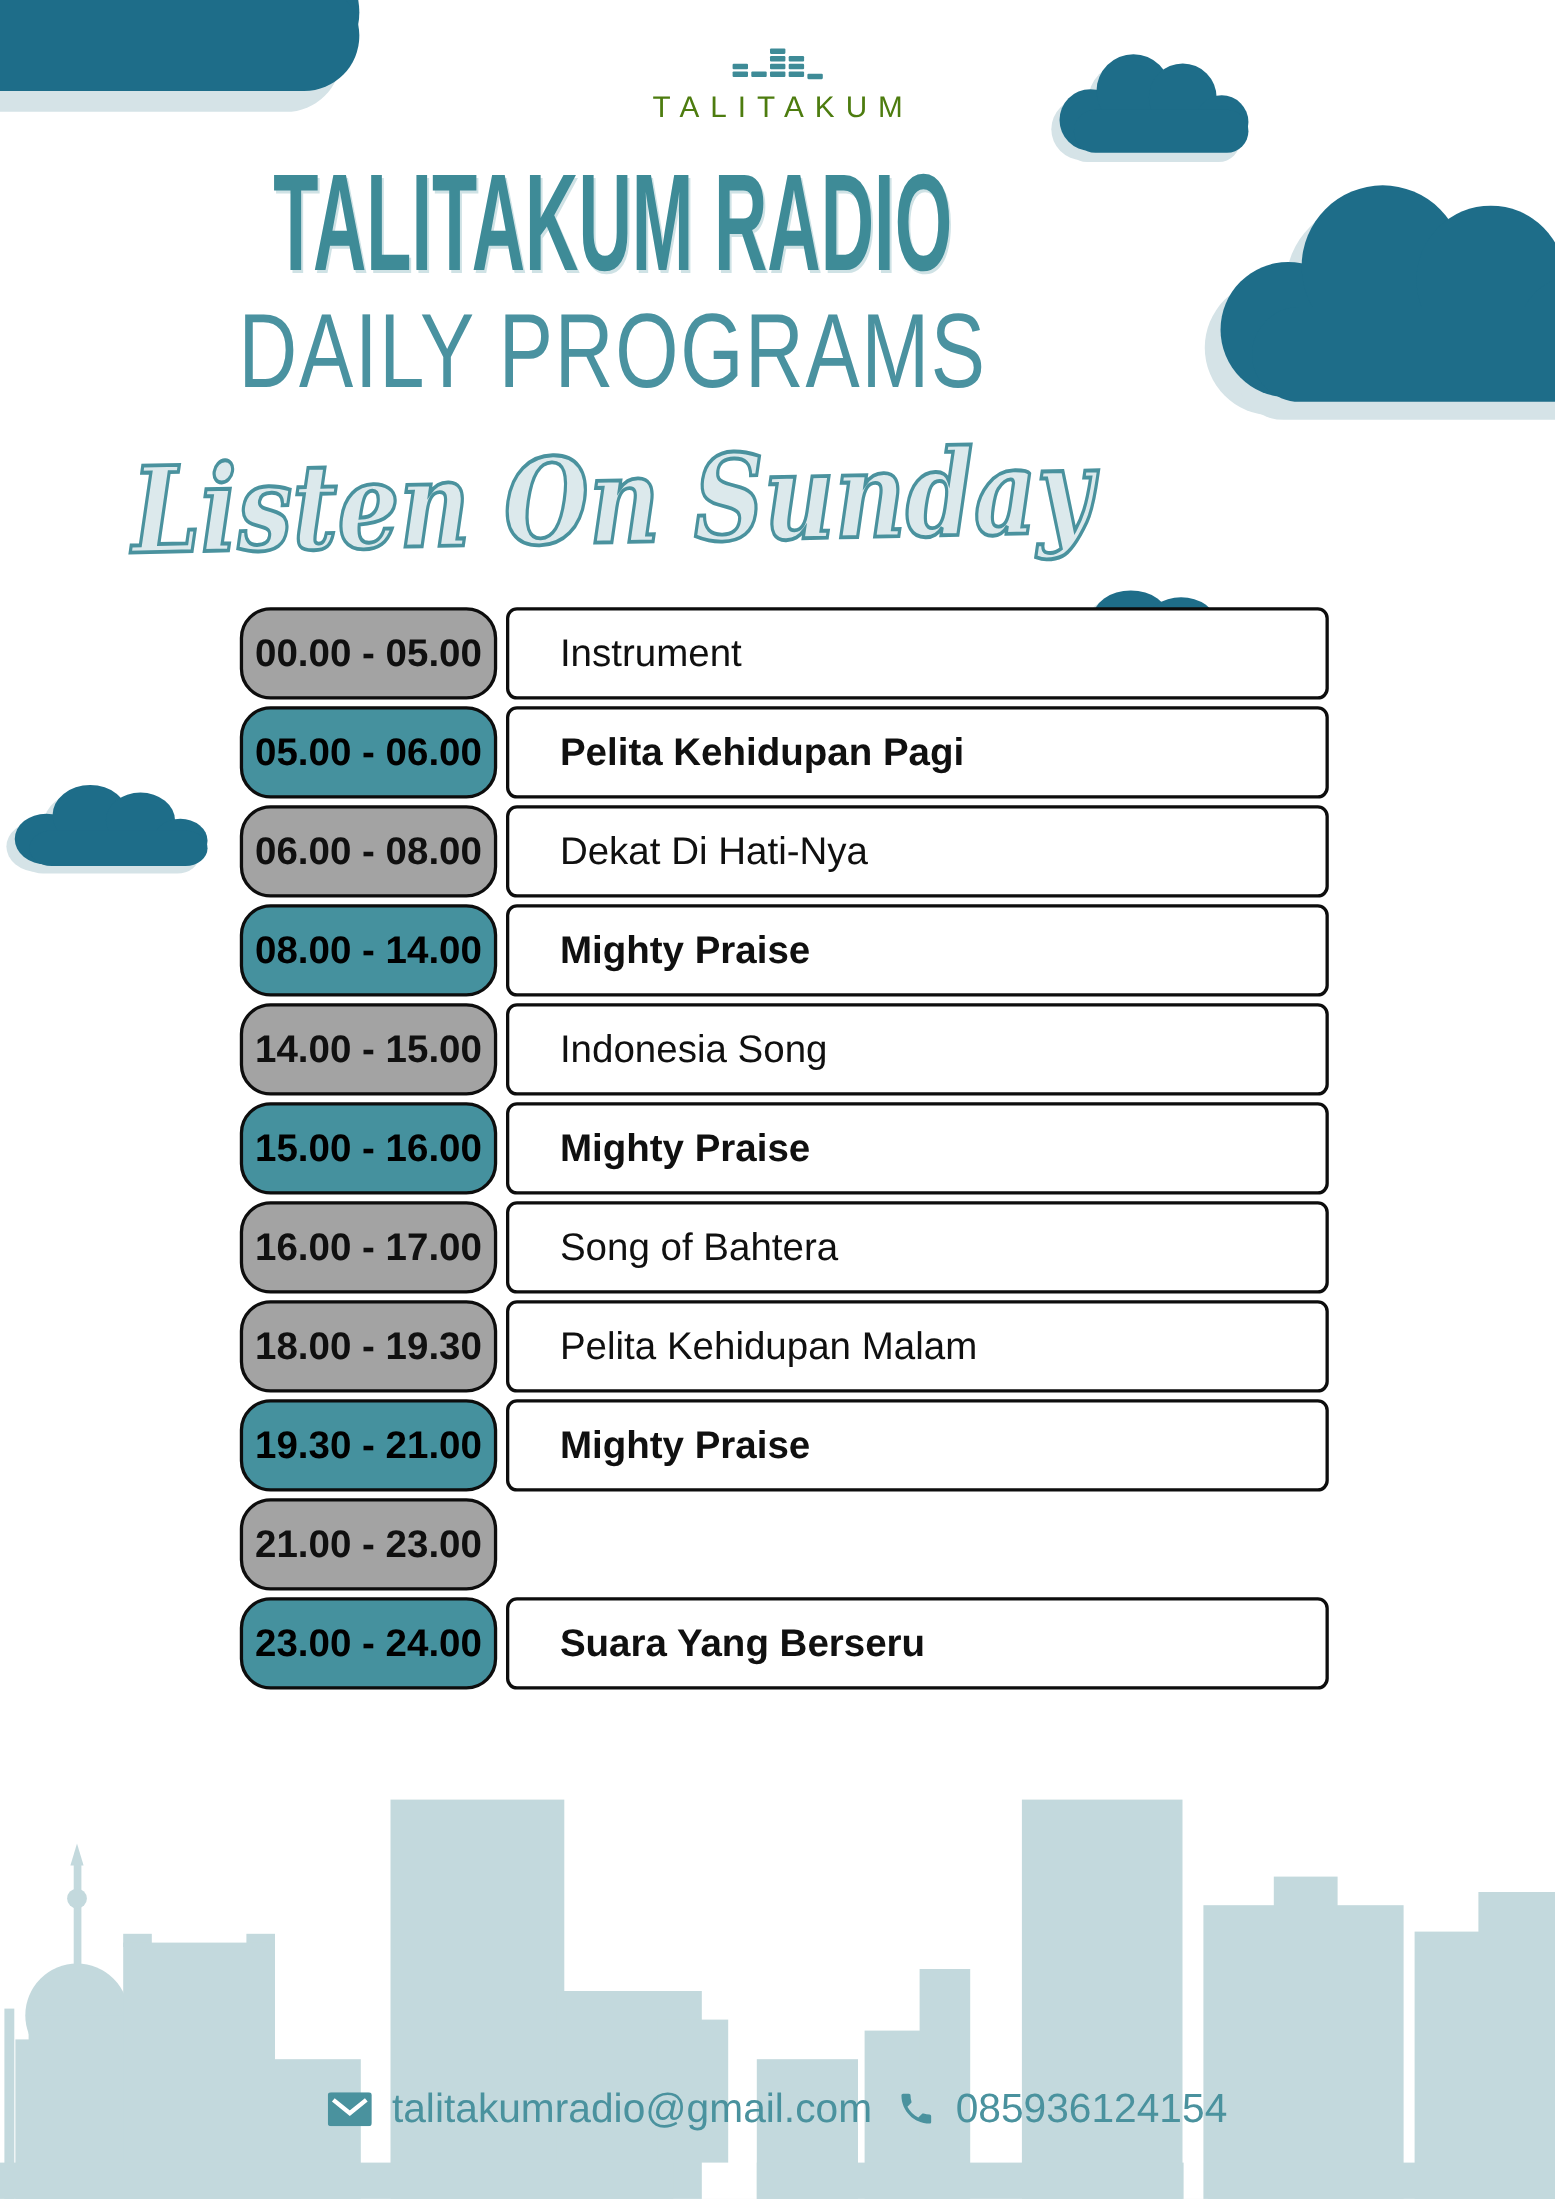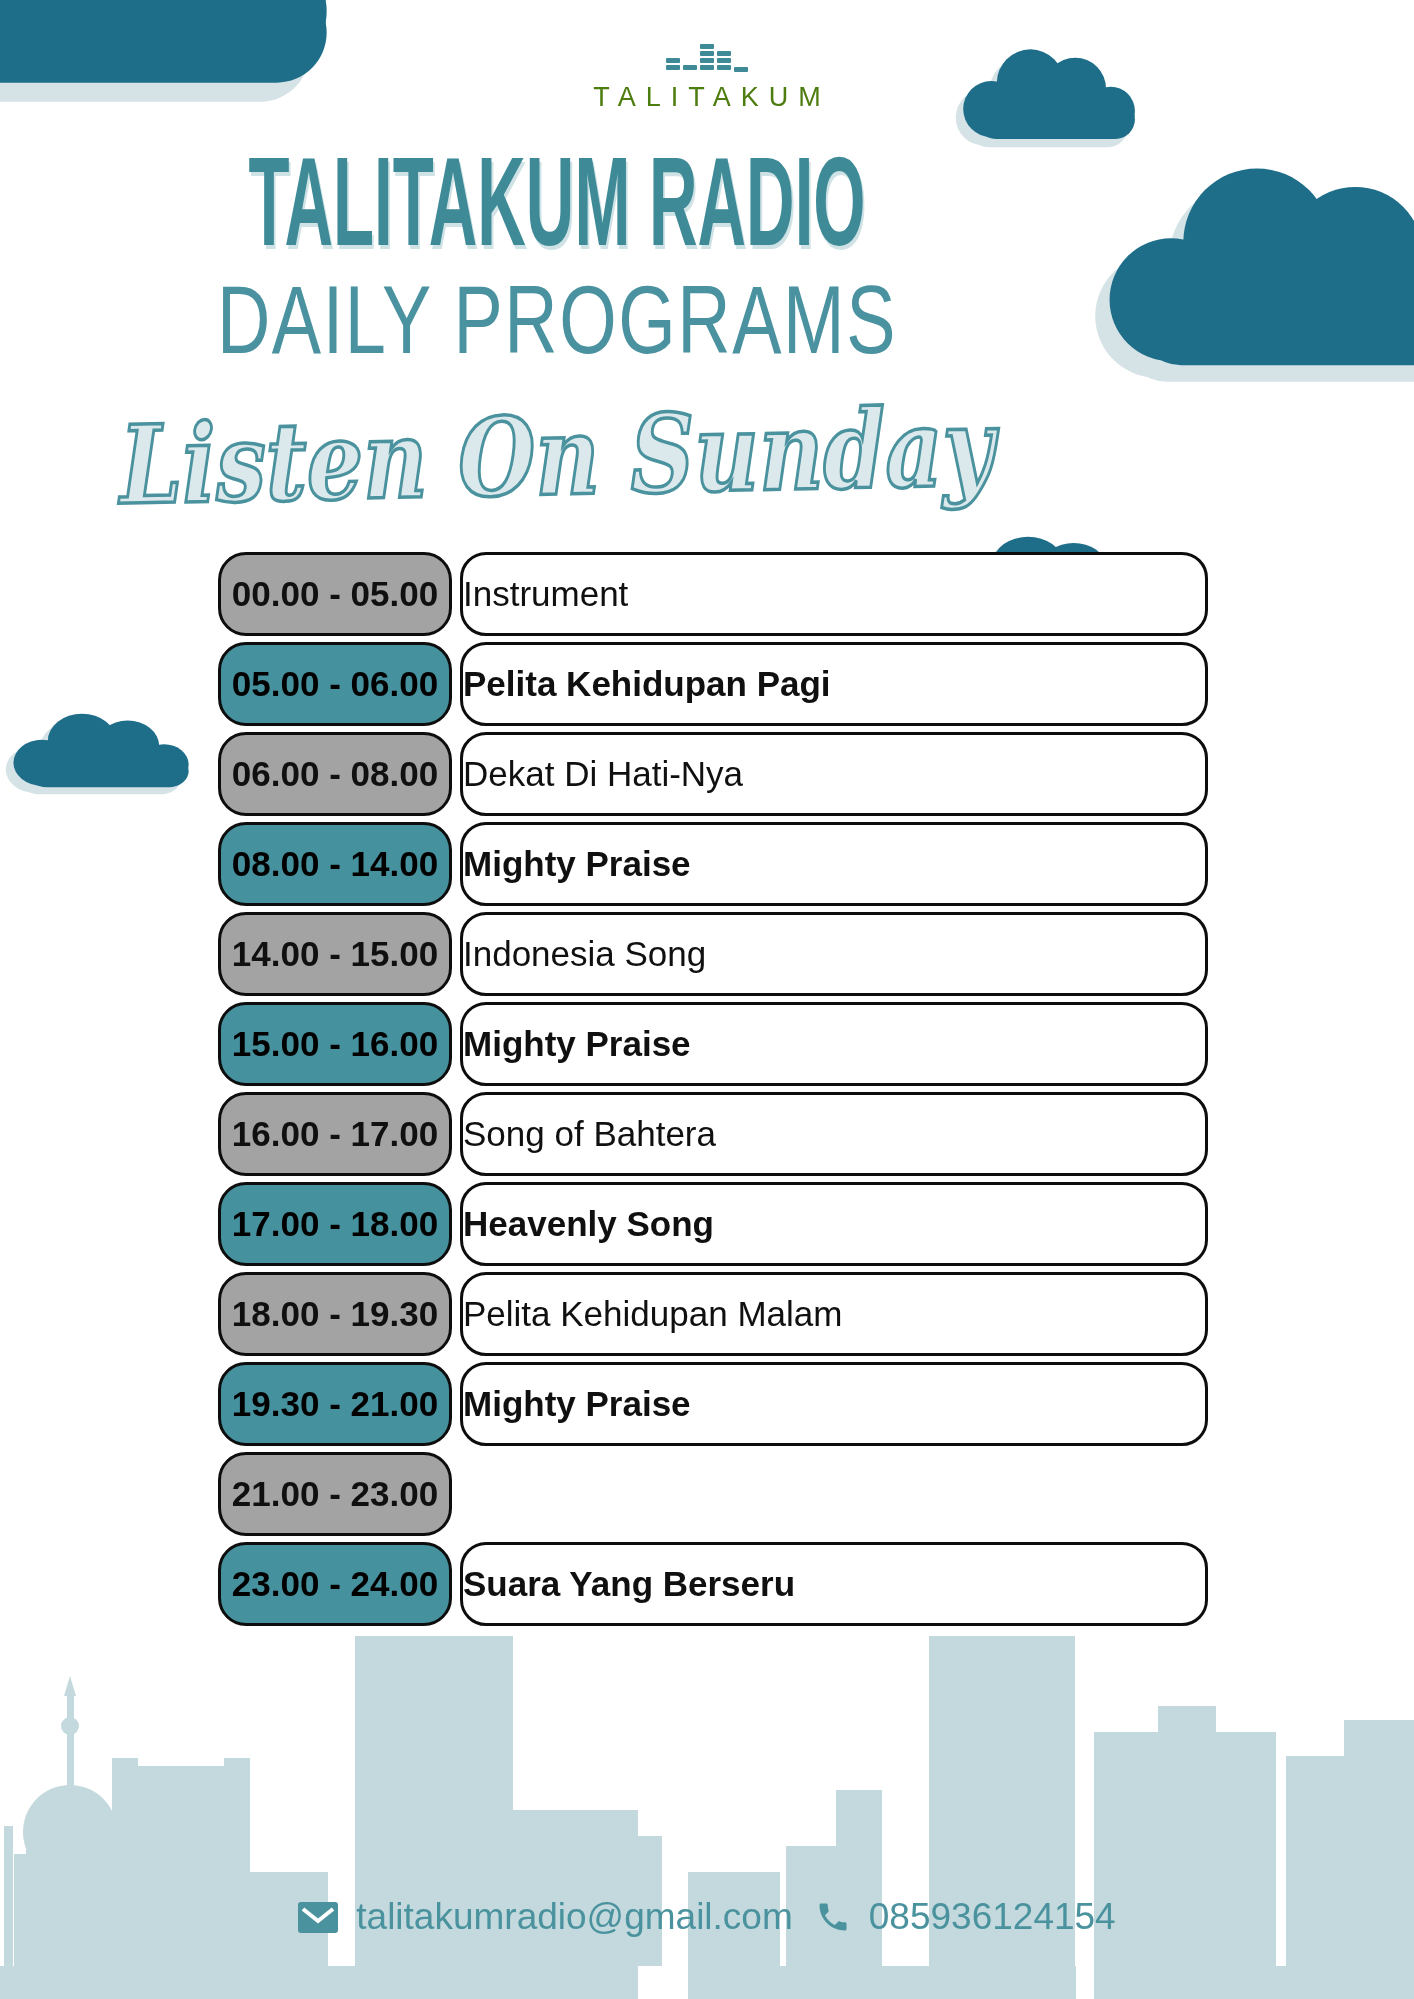--- a/index.html
+++ b/index.html
@@ -35,22 +35,22 @@
   .row{display:flex;height:84px;margin-bottom:6px;}
   .pill{
     width:234px;box-sizing:border-box;background:#a3a3a3;color:#101010;
     border:3px solid #0D0D0D;border-radius:28px;
     display:flex;align-items:center;justify-content:center;
     font-size:35px;font-weight:700;
   }
   .pill.hl{background:#45919E;color:#000000;}
   .prog{
     width:748px;margin-left:8px;box-sizing:border-box;background:#fff;color:#101010;
-    border:3px solid #0D0D0D;border-radius:26px;
-    display:flex;align-items:center;
+    border:3px solid #0D0D0D;border-radius:10px;
+    display:flex;align-items:center;padding-left:46px;
     font-size:35px;font-weight:500;
   }
   .prog.hl{font-weight:700;}
   
   .cloud{position:absolute;}
   .skyline{position:absolute;left:0;bottom:0;}
   
   .footer{
     position:absolute;top:1896px;left:0;width:100%;
     display:flex;justify-content:center;align-items:center;gap:22px;
@@ -174,24 +174,20 @@
       </div>
       <div class="row">
         <div class="pill hl">15.00 - 16.00</div>
         <div class="prog hl">Mighty Praise</div>
       </div>
       <div class="row">
         <div class="pill">16.00 - 17.00</div>
         <div class="prog">Song of Bahtera</div>
       </div>
       <div class="row">
-        <div class="pill hl">17.00 - 18.00</div>
-        <div class="prog hl">Heavenly Song</div>
-      </div>
-      <div class="row">
         <div class="pill">18.00 - 19.30</div>
         <div class="prog">Pelita Kehidupan Malam</div>
       </div>
       <div class="row">
         <div class="pill hl">19.30 - 21.00</div>
         <div class="prog hl">Mighty Praise</div>
       </div>
       <div class="row">
         <div class="pill">21.00 - 23.00</div>
       </div>

